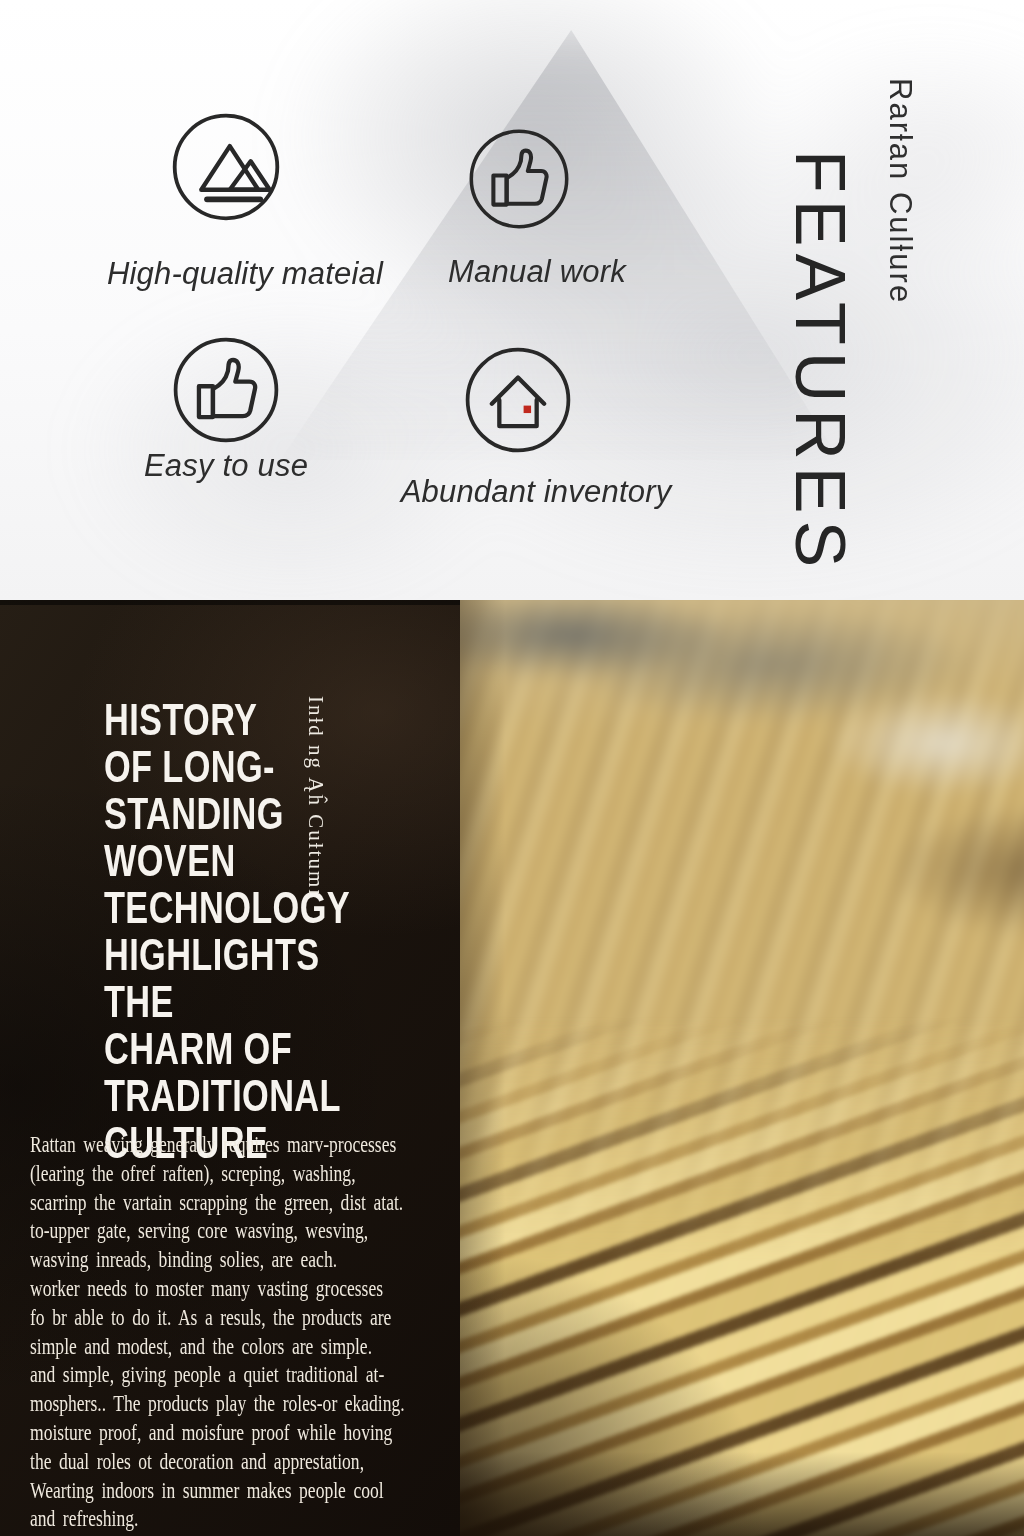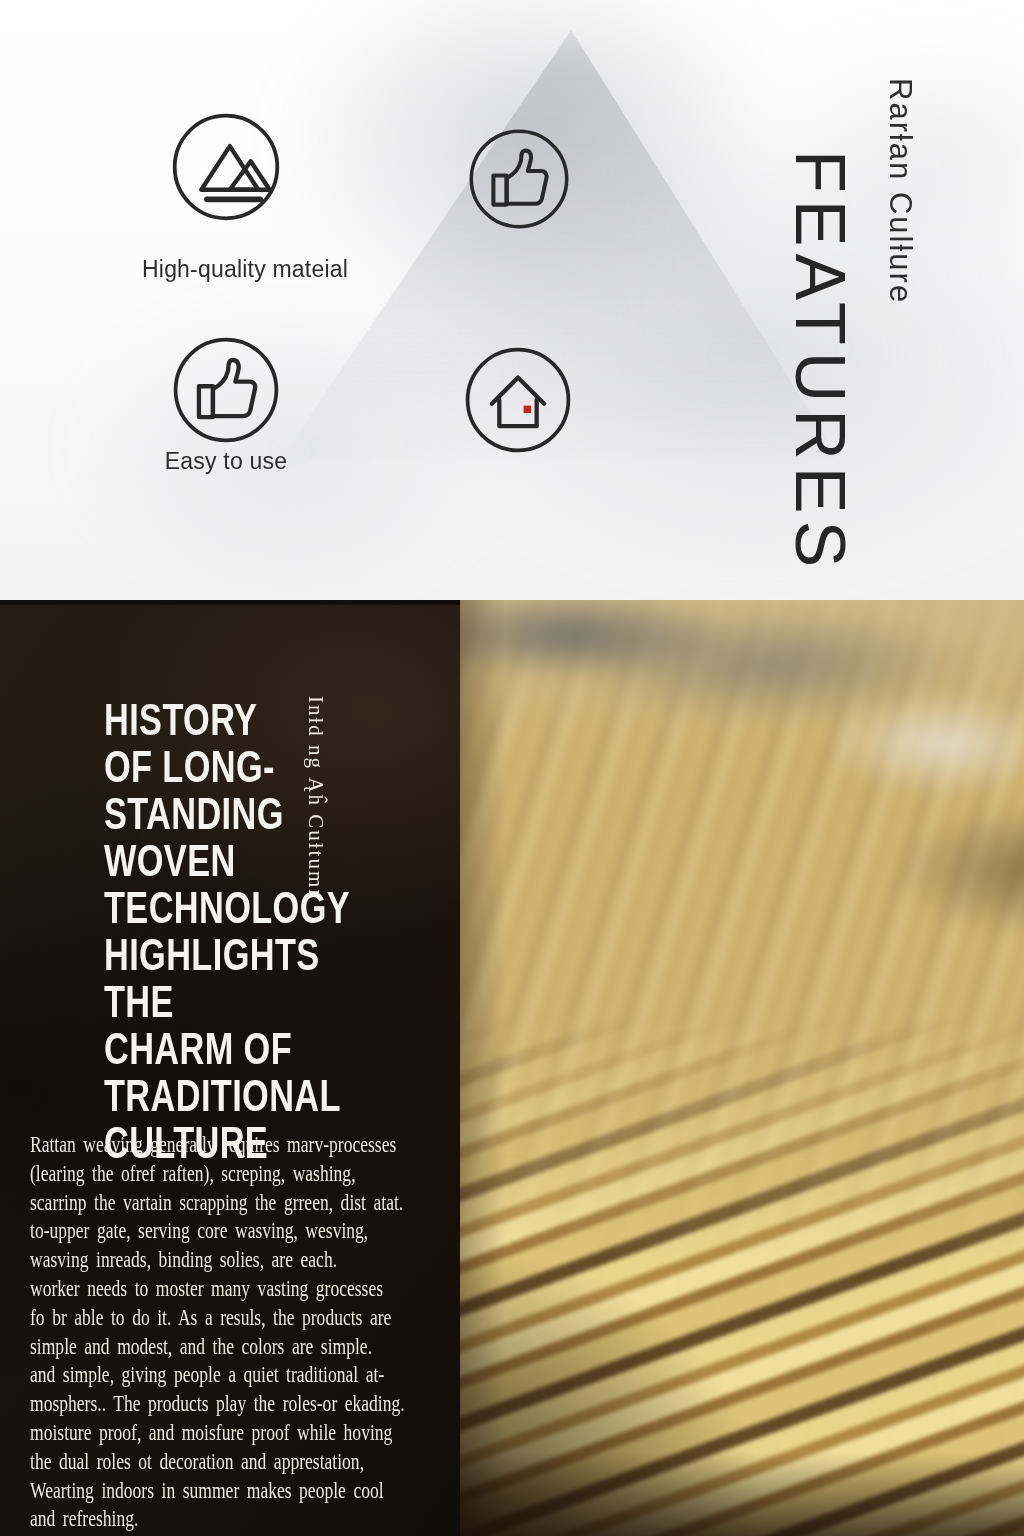--- a/index.html
+++ b/index.html
@@ -24,21 +24,21 @@
     position:absolute;left:280px;top:30px;width:560px;height:430px;filter:blur(26px);
     background:linear-gradient(180deg, rgba(138,140,147,0.38), rgba(200,200,206,0.04));
     clip-path:polygon(52% 0, 100% 100%, 0 100%);
   }
   .feat-icon{position:absolute;}
   .feat-icon svg{display:block;}
   .icon-stroke{fill:none;stroke:#282828;stroke-width:4.6;stroke-linejoin:round;stroke-linecap:round;}
   .icon-ring{fill:none;stroke:#282828;stroke-width:4;}
   .feat-label{
     position:absolute;transform:translateX(-50%);white-space:nowrap;
-    font-size:23px;color:#2d2d2d;letter-spacing:0.2px;
+    font-size:31px;color:#2d2d2d;letter-spacing:0.2px;font-style:italic;
   }
   .brand-vert{
     position:absolute;top:78px;right:106px;writing-mode:vertical-rl;
     color:#2b2b2b;text-align:left;
   }
   .brand-small{display:block;font-size:31px;letter-spacing:2px;margin-left:22px;color:#2f2f2f;}
   .brand-large{display:block;font-size:70px;letter-spacing:7px;padding-top:72px;color:#262626;}
   
   .bottom{position:absolute;left:0;top:600px;width:1024px;height:936px;overflow:hidden;}
   .dark-panel{
@@ -118,38 +118,40 @@
     </div>
     <div class="feat-label" style="left:245px;top:256px;">High-quality mateial</div>
 
     <div class="feat-icon" style="left:466px;top:126px;width:106px;height:106px;">
       <svg width="106" height="106" viewBox="0 0 120 120">
         <circle class="icon-ring" cx="60" cy="60" r="54"></circle>
         <rect class="icon-stroke" x="31" y="56" width="15" height="33"></rect>
         <path class="icon-stroke" d="M46 86 V59 C54 55 60 48 62 40 C63 34 62 29 66 28 C72 27 75 32 73 40 L70 51 H85 C90 51 92 55 91 59 L86 82 C85 86 82 88 78 88 H46 Z"></path>
       </svg>
     </div>
+    <div class="feat-label" style="left:537px;top:254px;">Manual work</div>
 
     <div class="feat-icon" style="left:170px;top:334px;width:112px;height:112px;">
       <svg width="112" height="112" viewBox="0 0 120 120">
         <circle class="icon-ring" cx="60" cy="60" r="54"></circle>
         <rect class="icon-stroke" x="31" y="56" width="15" height="33"></rect>
         <path class="icon-stroke" d="M46 86 V59 C54 55 60 48 62 40 C63 34 62 29 66 28 C72 27 75 32 73 40 L70 51 H85 C90 51 92 55 91 59 L86 82 C85 86 82 88 78 88 H46 Z"></path>
       </svg>
     </div>
     <div class="feat-label" style="left:226px;top:448px;">Easy to use</div>
 
     <div class="feat-icon" style="left:462px;top:344px;width:112px;height:112px;">
       <svg width="112" height="112" viewBox="0 0 120 120">
         <circle class="icon-ring" cx="60" cy="60" r="54"></circle>
         <path class="icon-stroke" d="M32 64 L60 36 L88 64"></path>
         <path class="icon-stroke" d="M40 60 V88 H80 V60"></path>
         <rect x="66" y="66" width="8" height="8" stroke="none" fill="#c0281e"></rect>
       </svg>
     </div>
+    <div class="feat-label" style="left:536px;top:474px;">Abundant inventory</div>
 
     <div class="brand-vert">
       <span class="brand-small">Rarƚan Culƚure</span>
       <span class="brand-large">FEATURES</span>
     </div>
   </section>
 
   <section class="bottom">
     <div class="dark-panel">
       <h1 class="history-heading">HISTORY

